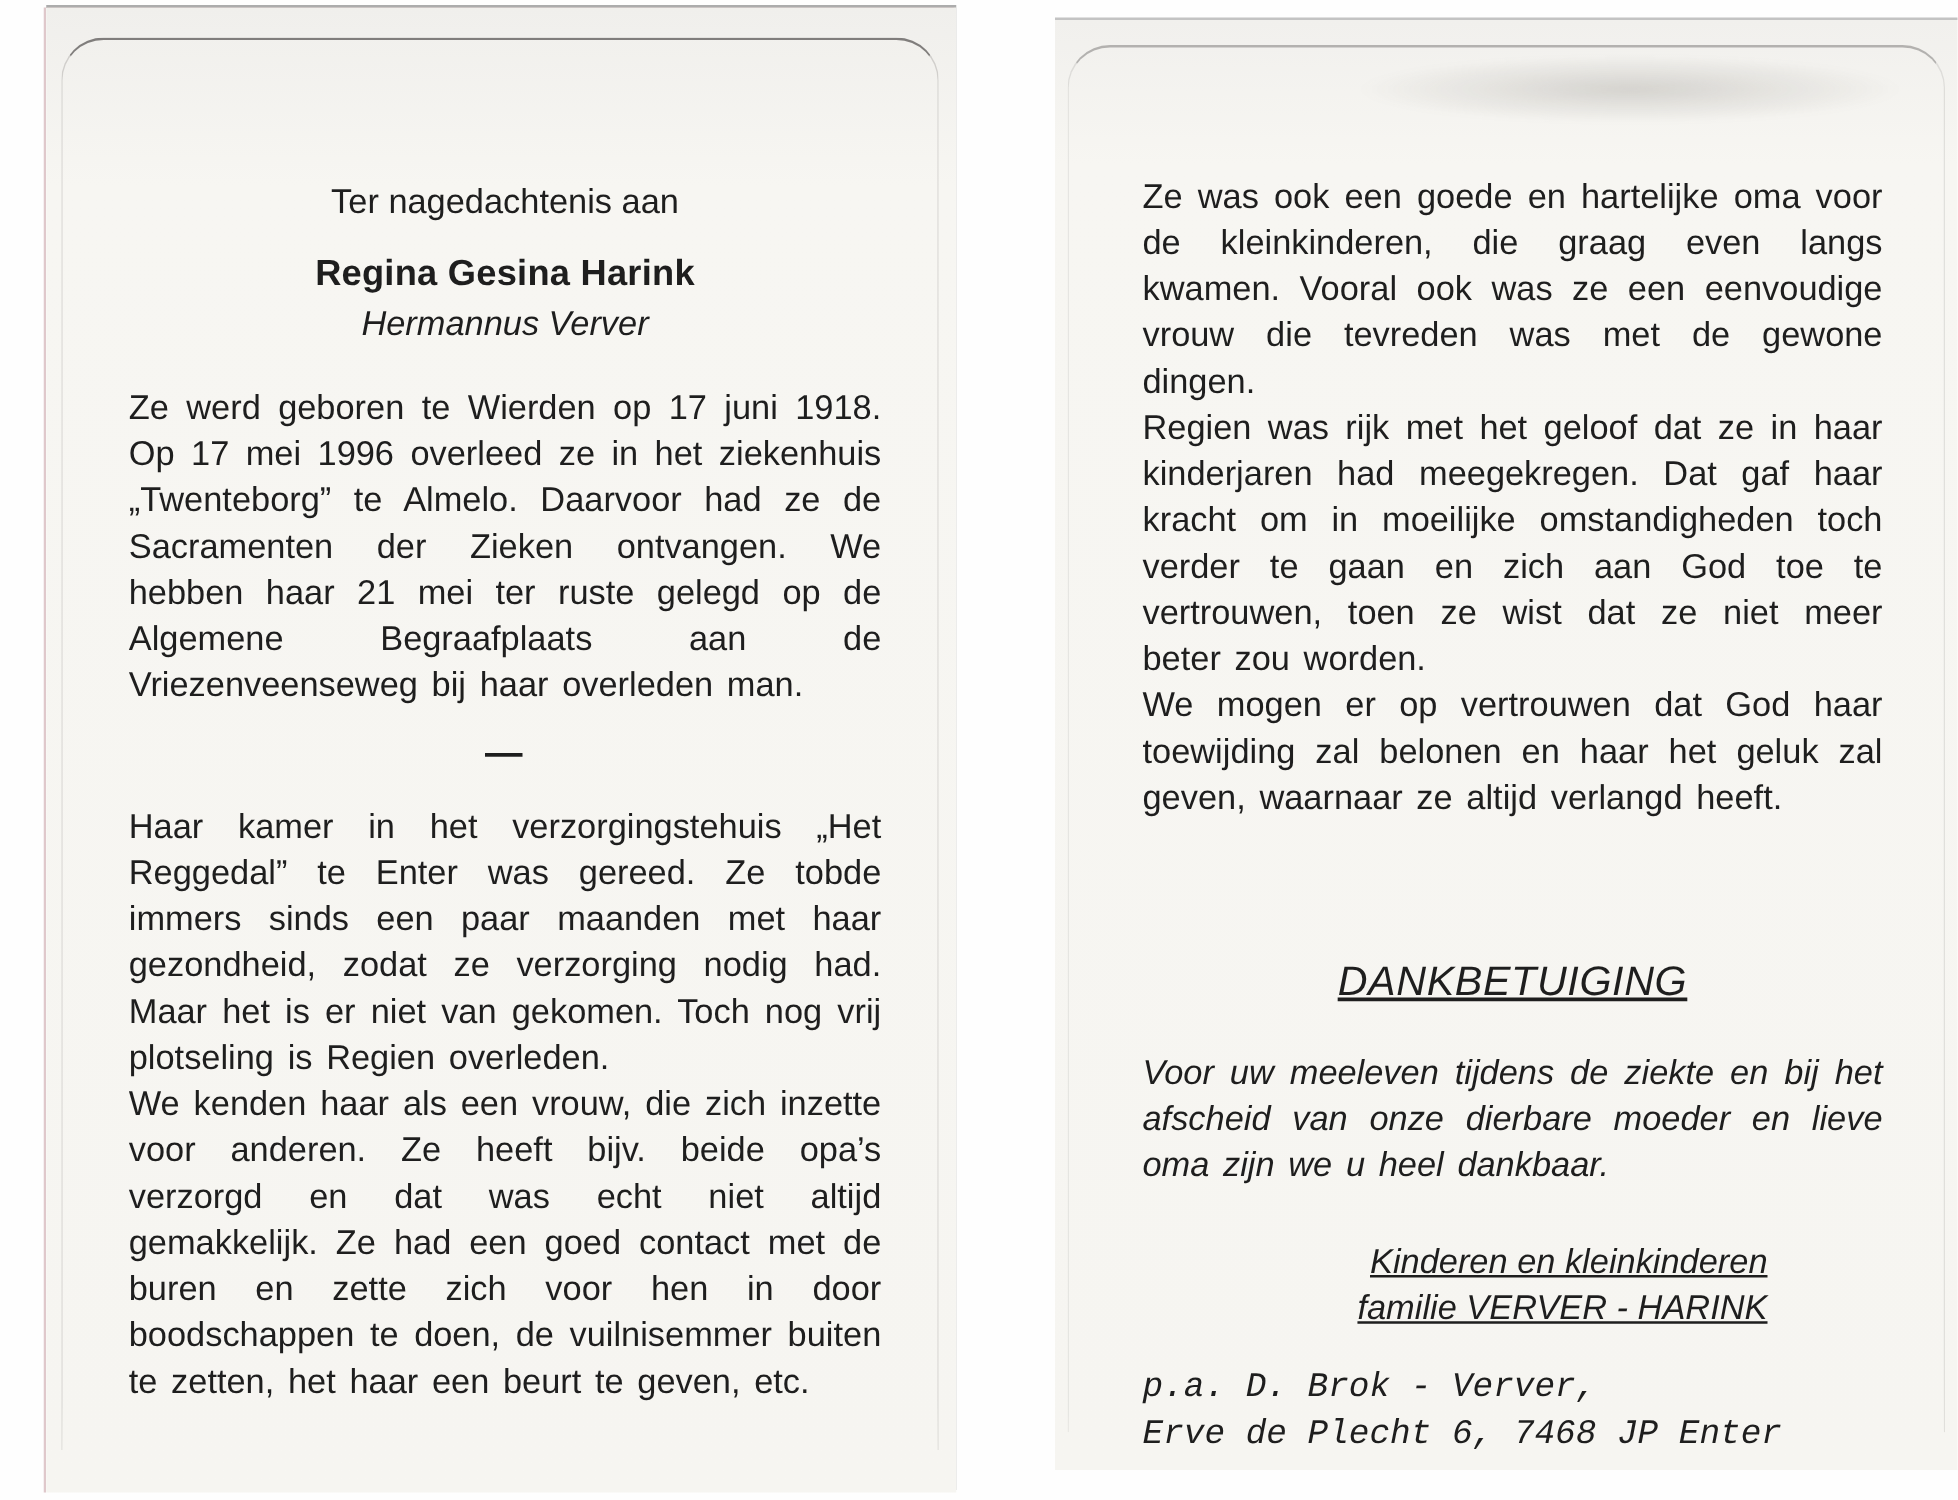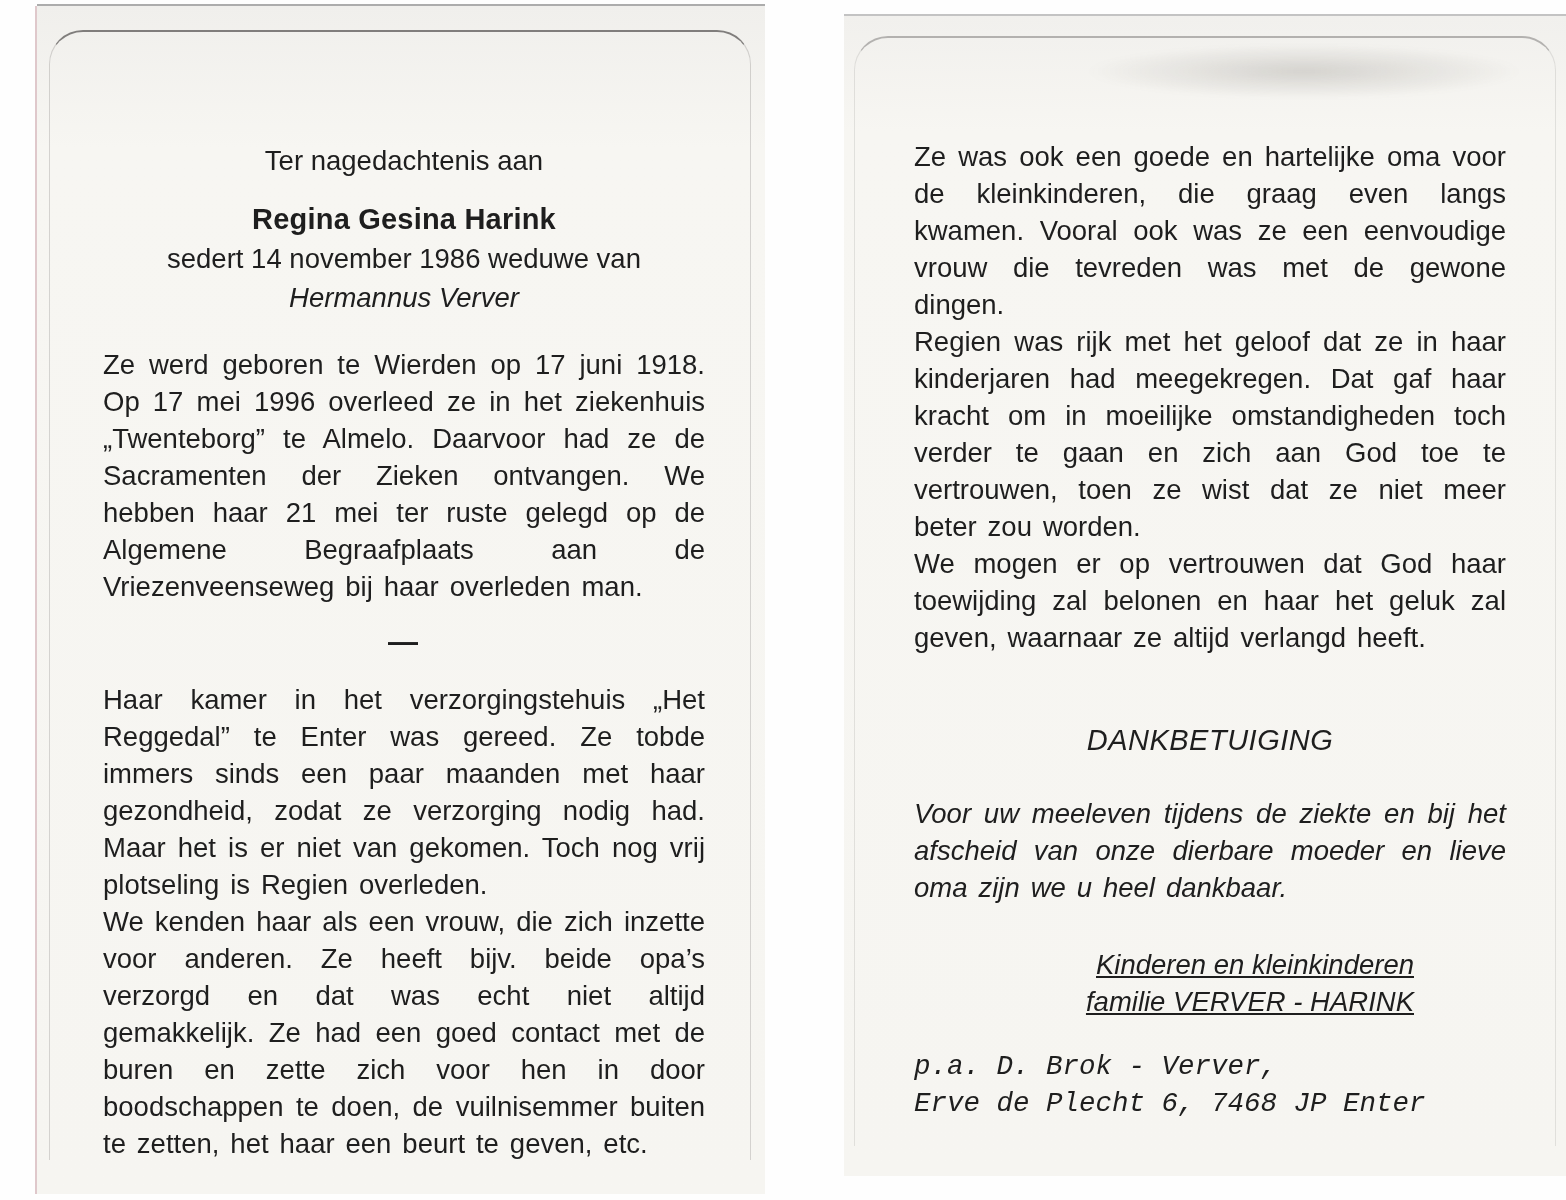--- a/index.html
+++ b/index.html
@@ -84,23 +84,24 @@
   .separator {
     text-align: center;
     font-size: 30px;
     font-weight: 700;
     line-height: 30px;
     margin: 22px 0 24px 0;
     letter-spacing: 2px;
   }
 
   .thanks-title {
-    margin-top: 66px;
-    font-size: 29px;
+    margin-top: 110px;
+    font-size: 33px;
     letter-spacing: 0.5px;
+    text-decoration: underline;
   }
   .thanks-text { margin-top: 36px; }
 
   .signature { margin-top: 40px; text-align: right; padding-right: 92px; }
   .signature p { line-height: 37px; text-decoration: underline; }
 
   .address { margin-top: 28px; font-family: Liberation Mono, monospace; }
   .address p { line-height: 37px; }
 
   .dateline { margin-top: 18px; }
@@ -109,21 +110,20 @@
 <body>
 
 <div class="page page-left">
   <div class="frame frame-left"></div>
   <div class="content content-left">
 
     <p class="center dedication">Ter nagedachtenis aan</p>
 
     <p class="center bold deceased-name">Regina Gesina Harink</p>
 
-    <p class="center widow-line">sedert 14 november 1986 weduwe van</p>
 
     <p class="center italic spouse">Hermannus Verver</p>
 
     <p class="para first-para">Ze werd geboren te Wierden op 17 juni 1918. Op 17 mei 1996 overleed ze in het ziekenhuis „Twenteborg” te Almelo. Daarvoor had ze de Sacramenten der Zieken ontvangen. We hebben haar 21 mei ter ruste gelegd op de Algemene Begraafplaats aan de Vriezenveenseweg bij haar overleden man.</p>
 
     <div class="separator">—</div>
 
     <p class="para">Haar kamer in het verzorgingstehuis „Het Reggedal” te Enter was gereed. Ze tobde immers sinds een paar maanden met haar gezondheid, zodat ze verzorging nodig had. Maar het is er niet van gekomen. Toch nog vrij plotseling is Regien overleden.</p>
 
     <p class="para">We kenden haar als een vrouw, die zich inzette voor anderen. Ze heeft bijv. beide opa’s verzorgd en dat was echt niet altijd gemakkelijk. Ze had een goed contact met de buren en zette zich voor hen in door boodschappen te doen, de vuilnisemmer buiten te zetten, het haar een beurt te geven, etc.</p>

